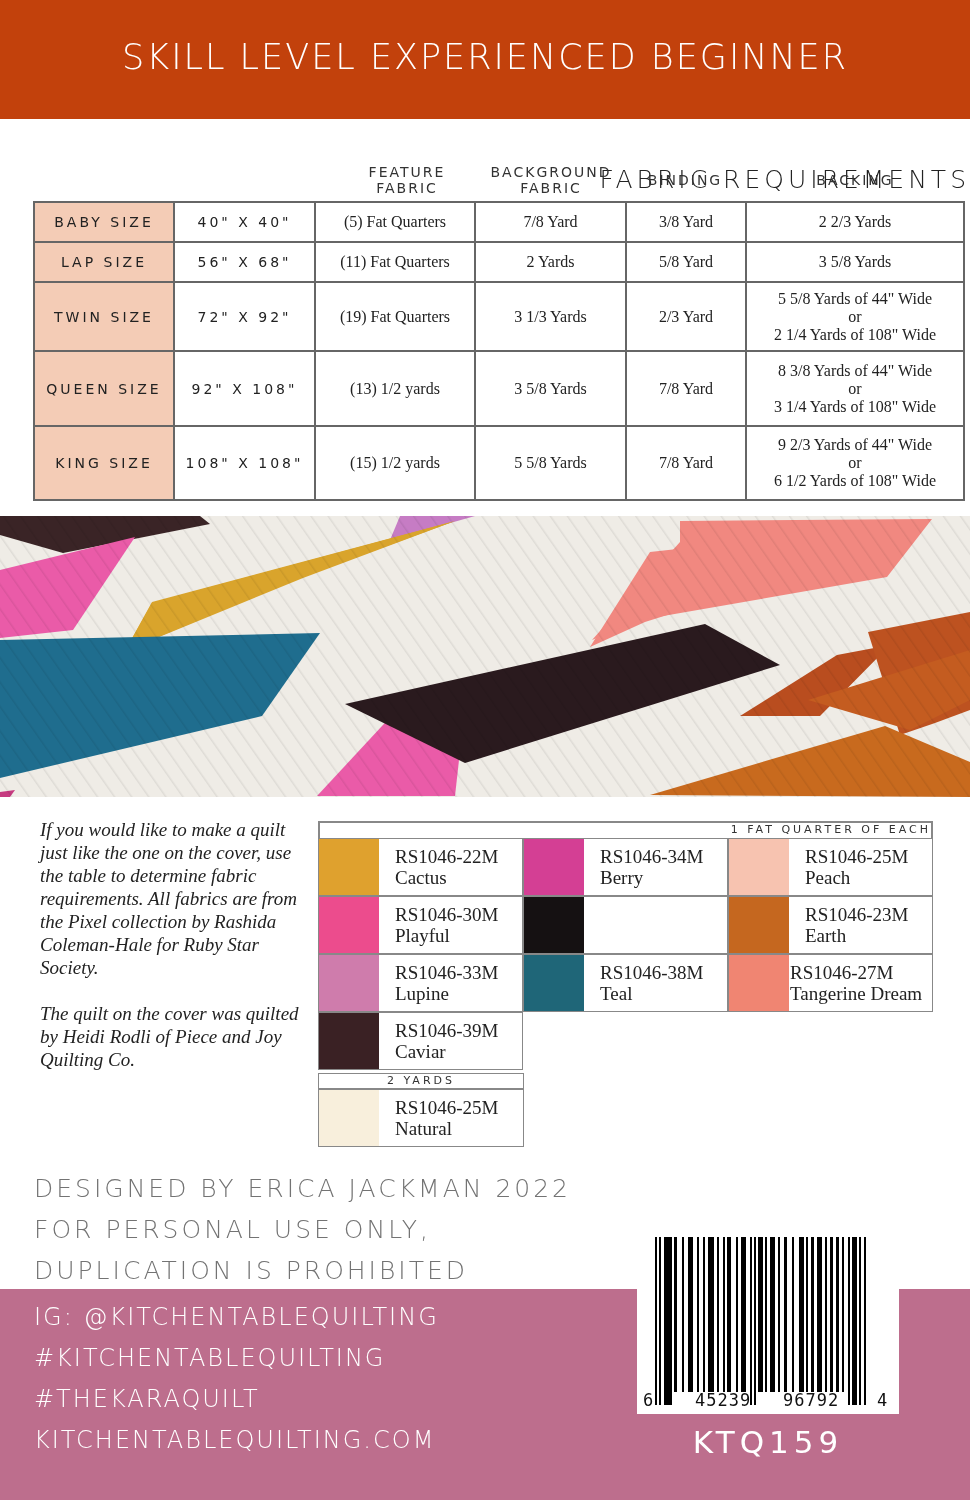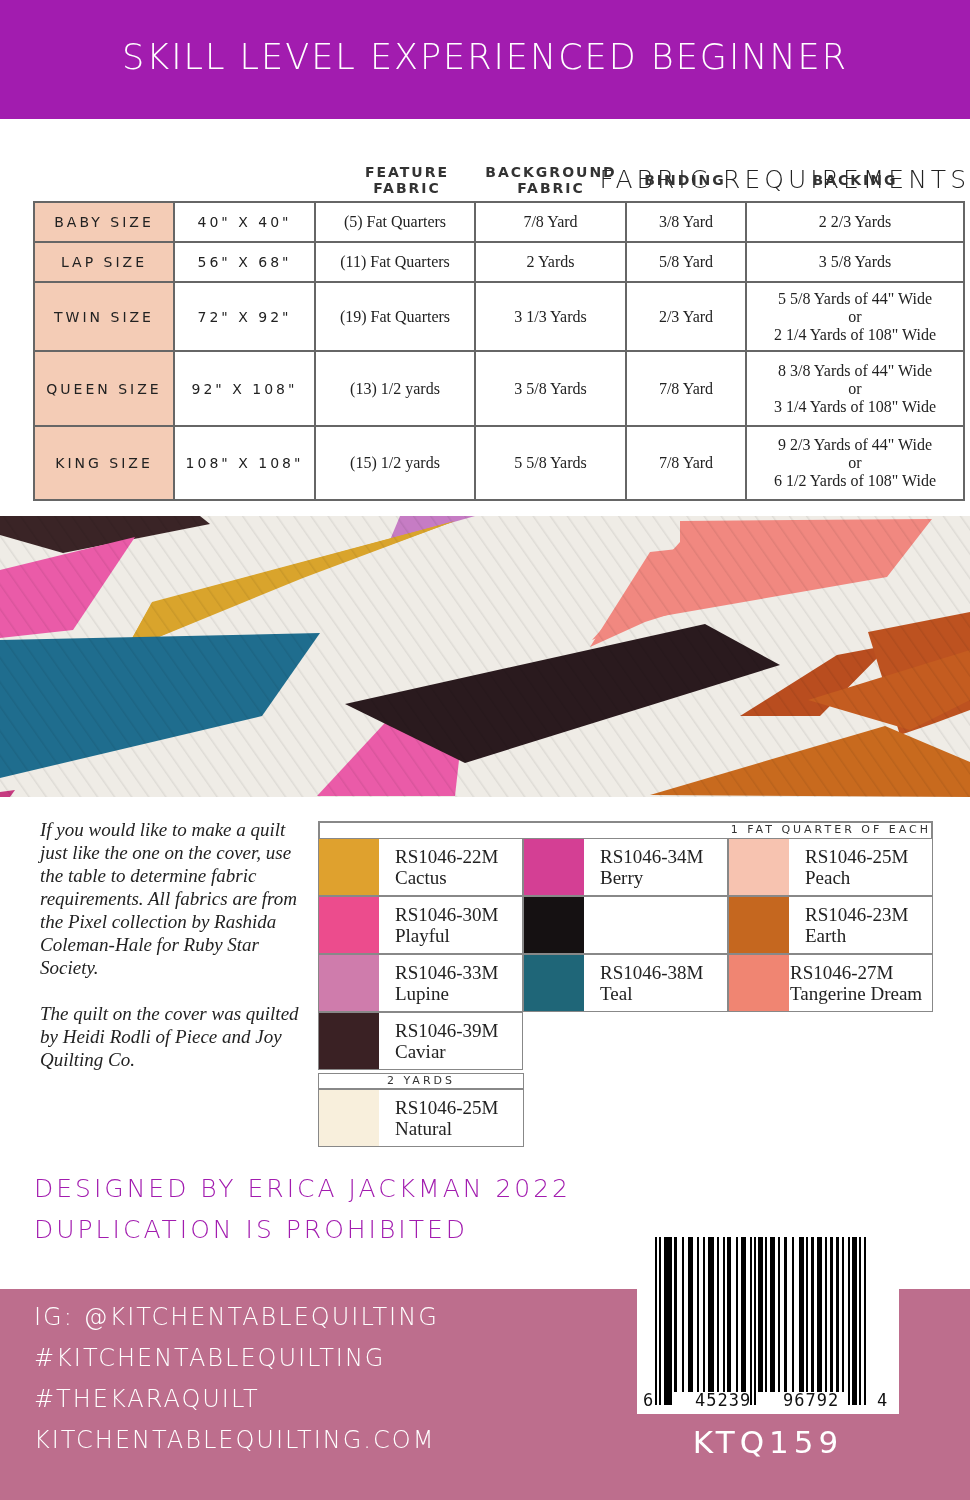--- a/index.html
+++ b/index.html
@@ -1,35 +1,35 @@
 <!DOCTYPE html>
 <html><head>
 <meta charset="utf-8">
 <style>
   * { box-sizing: border-box; margin: 0; padding: 0; }
   html, body { width: 970px; height: 1500px; background: #ffffff; overflow: hidden; }
   body { position: relative; font-family: "DejaVu Sans", sans-serif; color: #222; }
 
   .top-banner {
     position: absolute; left: 0; top: 0; width: 970px; height: 119px;
-    background: #a21caf; display: flex; align-items: center; justify-content: center;
+    background: #c2410c; display: flex; align-items: center; justify-content: center;
   }
   .top-banner .title {
     color: #fff; font-family: "DejaVu Sans", sans-serif; font-weight: 300;
     font-size: 35px; letter-spacing: 2px; margin-top: -6px;
   }
 
   .req-title {
     position: absolute; top: 128px; left: 0; width: 970px; text-align: right;
     font-size: 25px; letter-spacing: 4px; color: #222; font-weight: 300; margin-top: 37px;
   }
 
   .col-head {
     position: absolute; top: 164px; font-size: 14px; letter-spacing: 2px; color: #333;
-    text-align: center; line-height: 16px; font-weight: bold;
+    text-align: center; line-height: 16px;
   }
 
   table.req {
     position: absolute; left: 33px; top: 201px; width: 932px; height: 298px;
     border-collapse: collapse;
   }
   table.req td {
     border: 2px solid #666; text-align: center; vertical-align: middle;
     font-family: "Liberation Serif", serif; font-size: 16px; color: #222; line-height: 18px;
   }
@@ -76,21 +76,21 @@
   .swatch .lbl.tight { padding-left: 1px; }
   .yards-header {
     position: absolute; left: 318px; top: 1073px; width: 206px; height: 16px;
     border: 1px solid #888; font-size: 11px; letter-spacing: 3px; text-align: center;
     line-height: 14px; color: #333;
   }
   .yards-swatch { position: absolute; left: 318px; top: 1089px; width: 206px; }
 
   .credits {
     position: absolute; left: 34px; top: 1168px; font-size: 25px; letter-spacing: 3px;
-    line-height: 41px; color: #a21caf; font-weight: 300;
+    line-height: 41px; color: #737373; font-weight: 300;
   }
 
   .bottom-band {
     position: absolute; left: 0; top: 1289px; width: 970px; height: 211px; background: #bd6e8d;
   }
   .social {
     position: absolute; left: 34px; top: 1297px; color: #fff; font-size: 24px;
     letter-spacing: 2px; line-height: 41px; font-weight: 300;
   }
 
@@ -306,20 +306,21 @@
     <div class="chip" style="background:#f8efdc"></div>
     <div class="lbl">
         <span>RS1046-25M</span>
         <span>Natural</span>
       </div>
   </div>
 </div>
 
 <div class="credits">
   <div>DESIGNED BY ERICA JACKMAN 2022</div>
+  <div>FOR PERSONAL USE ONLY,</div>
   <div>DUPLICATION IS PROHIBITED</div>
 </div>
 
 <div class="bottom-band"></div>
 <div class="social">
   <div>IG: @KITCHENTABLEQUILTING</div>
   <div>#KITCHENTABLEQUILTING</div>
   <div>#THEKARAQUILT</div>
   <div>KITCHENTABLEQUILTING.COM</div>
 </div>

